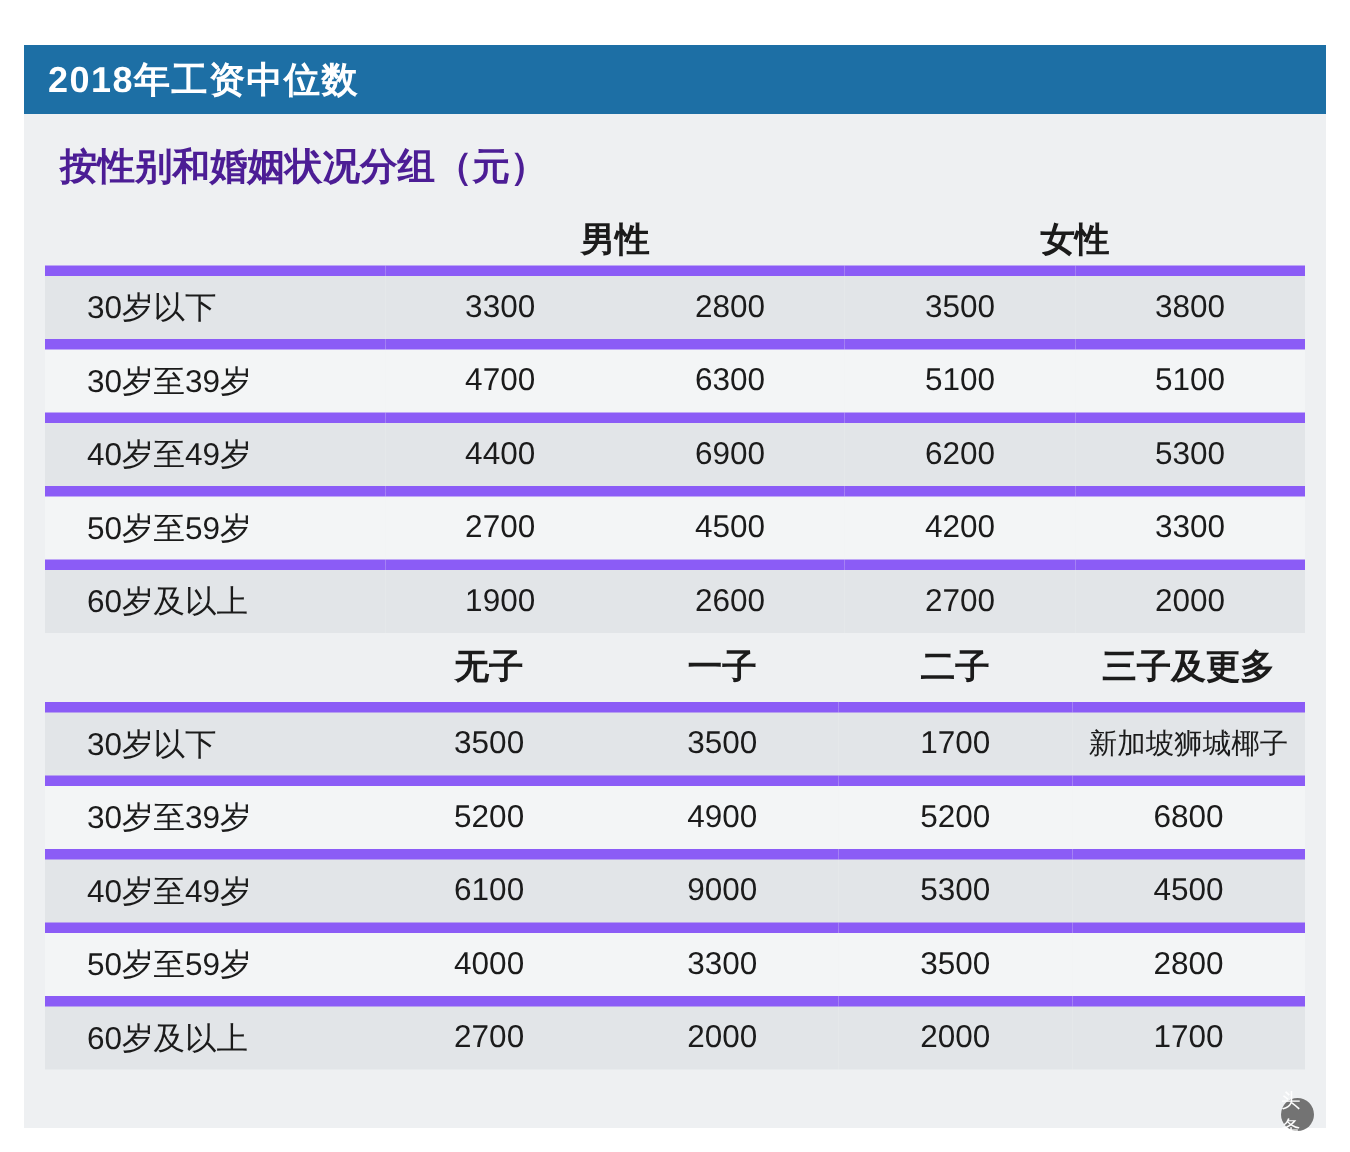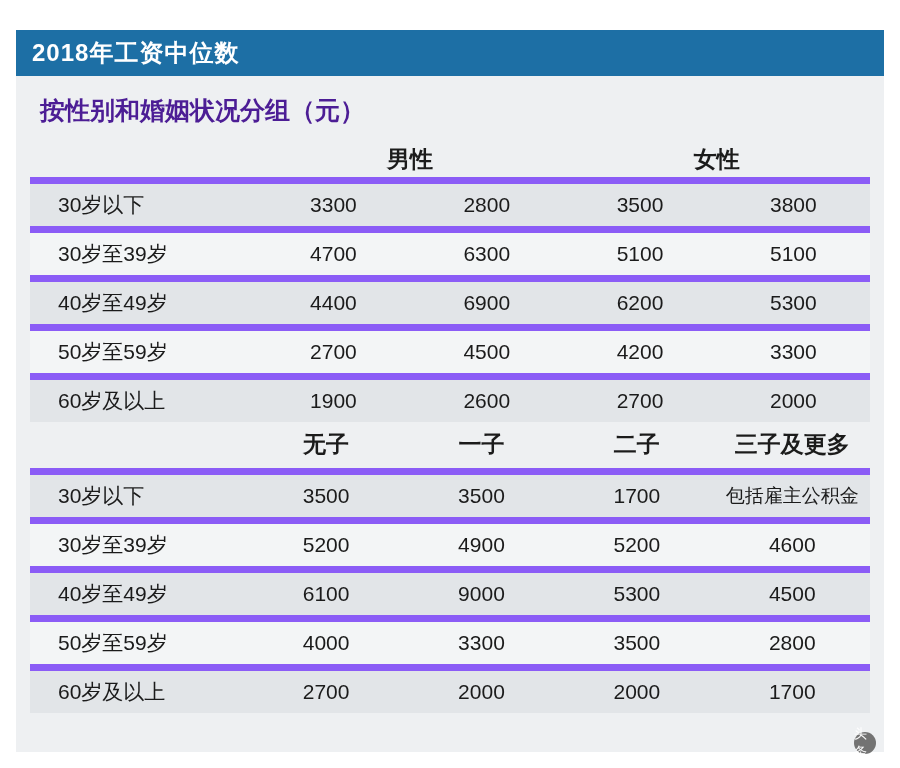--- a/index.html
+++ b/index.html
@@ -202,28 +202,28 @@
           <th class="col2">二子</th>
           <th class="col2">三子及更多</th>
         </tr>
       </thead>
       <tbody>
         <tr class="odd">
           <td class="rowlabel">30岁以下</td>
           <td>3500</td>
           <td>3500</td>
           <td>1700</td>
-          <td class="small-note">包括雇主公积金</td>
+          <td class="small-note">新加坡狮城椰子</td>
         </tr>
         <tr class="even">
           <td class="rowlabel">30岁至39岁</td>
           <td>5200</td>
           <td>4900</td>
           <td>5200</td>
-          <td>4600</td>
+          <td>6800</td>
         </tr>
         <tr class="odd">
           <td class="rowlabel">40岁至49岁</td>
           <td>6100</td>
           <td>9000</td>
           <td>5300</td>
           <td>4500</td>
         </tr>
         <tr class="even">
           <td class="rowlabel">50岁至59岁</td>

